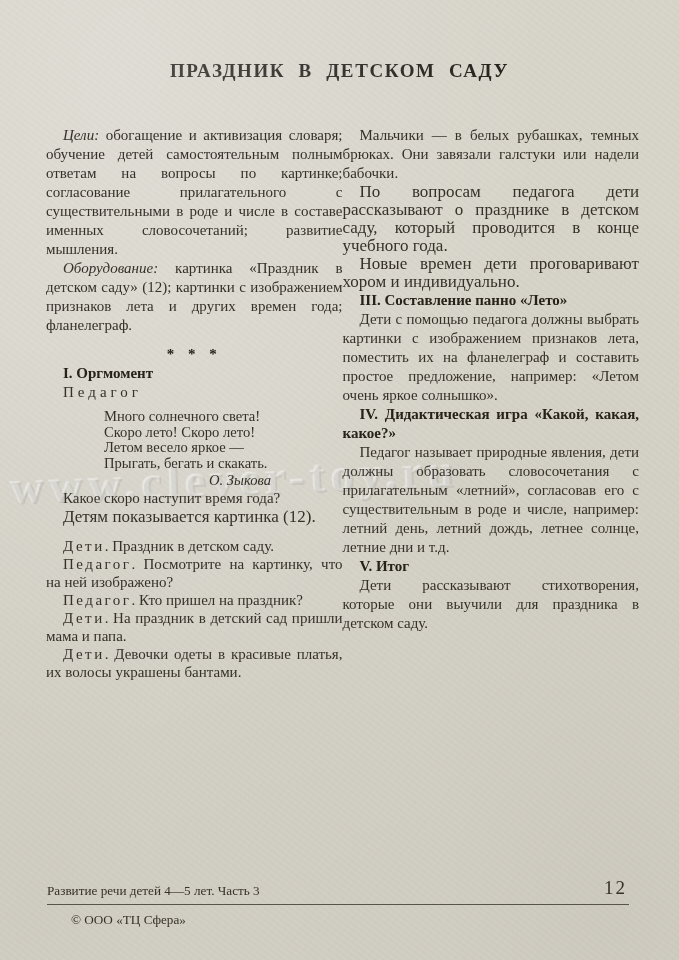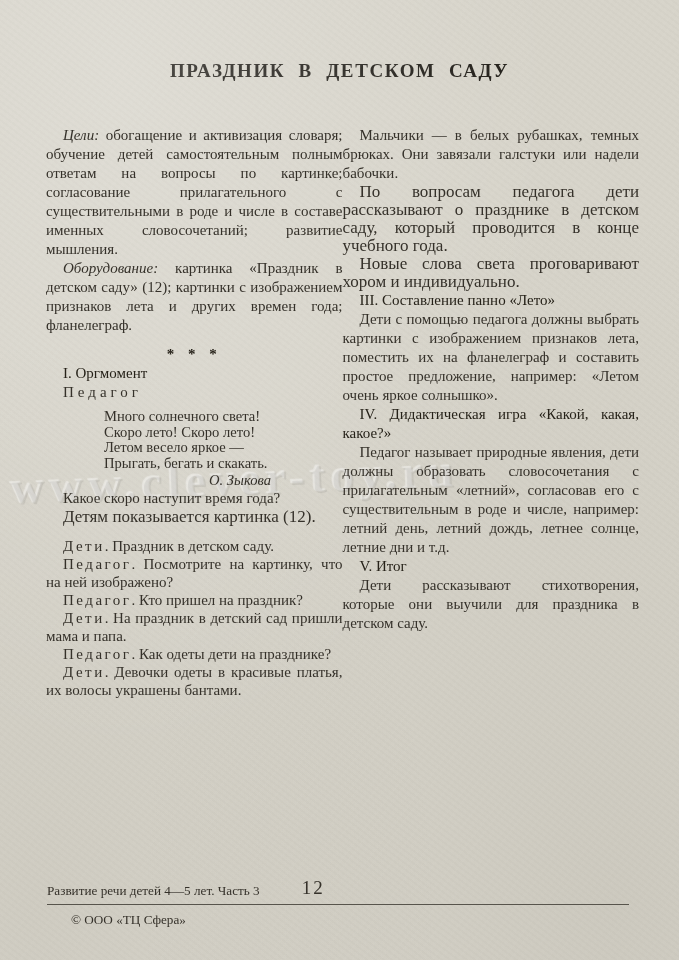--- a/index.html
+++ b/index.html
@@ -60,21 +60,21 @@
   .col {
     flex: 1;
     text-align: justify;
     font-size: 15px;
     line-height: 19px;
   }
 
   p.para, p.heading, p.speaker-line { margin: 0; text-indent: 17px; }
   .lead { font-style: italic; }
   .note { font-size: 17px; line-height: 18px; }
-  .heading { font-weight: normal; color: #262219; }
+  .heading { font-weight: bold; color: #262219; }
 
   .sep {
     text-align: center;
     font-weight: bold;
     letter-spacing: 5px;
     margin-top: 10px;
     color: #262219;
   }
   .h-org { margin-top: 12px; }
   .speaker-line { margin-top: 4px; letter-spacing: 4px; }
@@ -96,24 +96,24 @@
   .h-itog { margin-top: 15px; }
 
   .footer {
     position: absolute;
     left: 47px; right: 50px; top: 877px;
     font-size: 13.2px;
     color: #35312a;
   }
   .footer-row {
     display: flex;
+    justify-content: space-between;
     align-items: flex-end;
     padding-bottom: 5px;
     border-bottom: 1px solid #57544c;
-    gap: 42px;
   }
   .page-num { letter-spacing: 2px; font-size: 19px; margin-right: 2px; }
   .copyright { margin-top: 7px; margin-left: 24px; }
 </style>
 </head>
 <body>
 
 <div class="page">
 
   <h1 class="title">ПРАЗДНИК В ДЕТСКОМ САДУ</h1>
@@ -143,30 +143,29 @@
       <p class="para question">Какое скоро наступит время года?</p>
 
 
       <p class="para note note-left">Детям показывается картинка (12).</p>
 
       <div class="dialog">
         <p class="para"><span class="speaker">Дети</span><span>. Праздник в детском саду.</span></p>
         <p class="para"><span class="speaker">Педагог</span><span>. Посмотрите на картинку, что на ней изображено?</span></p>
         <p class="para"><span class="speaker">Педагог</span><span>. Кто пришел на праздник?</span></p>
         <p class="para"><span class="speaker">Дети</span><span>. На праздник в детский сад пришли мама и папа.</span></p>
-        <p class="para"><span class="speaker">Педагог</span><span>. Как одеты дети на празднике?</span></p>
         <p class="para"><span class="speaker">Дети</span><span>. Девочки одеты в красивые платья, их волосы украшены бантами.</span></p>
       </div>
     </div>
 
     <div class="col">
       <p class="para">Мальчики — в белых рубашках, темных брюках. Они завязали галстуки или надели бабочки.</p>
 
       <p class="para note gap-top">По вопросам педагога дети рассказывают о празднике в детском саду, который проводится в конце учебного года.</p>
-      <p class="para note">Новые слова света проговаривают хором и индивидуально.</p>
+      <p class="para note">Новые времен дети проговаривают хором и индивидуально.</p>
 
       <p class="heading h-panno">III. Составление панно «Лето»</p>
       <p class="para">Дети с помощью педагога должны выбрать картинки с изображением признаков лета, поместить их на фланелеграф и составить простое предложение, например: «Летом очень яркое солнышко».</p>
 
       <p class="heading h-game">IV. Дидактическая игра «Какой, какая, какое?»</p>
       <p class="para p-gap">Педагог называет природные явления, дети должны образовать словосочетания с прилагательным «летний», согласовав его с существительным в роде и числе, например: летний день, летний дождь, летнее солнце, летние дни и т.д.</p>
 
       <p class="heading h-itog">V. Итог</p>
       <p class="para p-gap">Дети рассказывают стихотворения, которые они выучили для праздника в детском саду.</p>
     </div>

